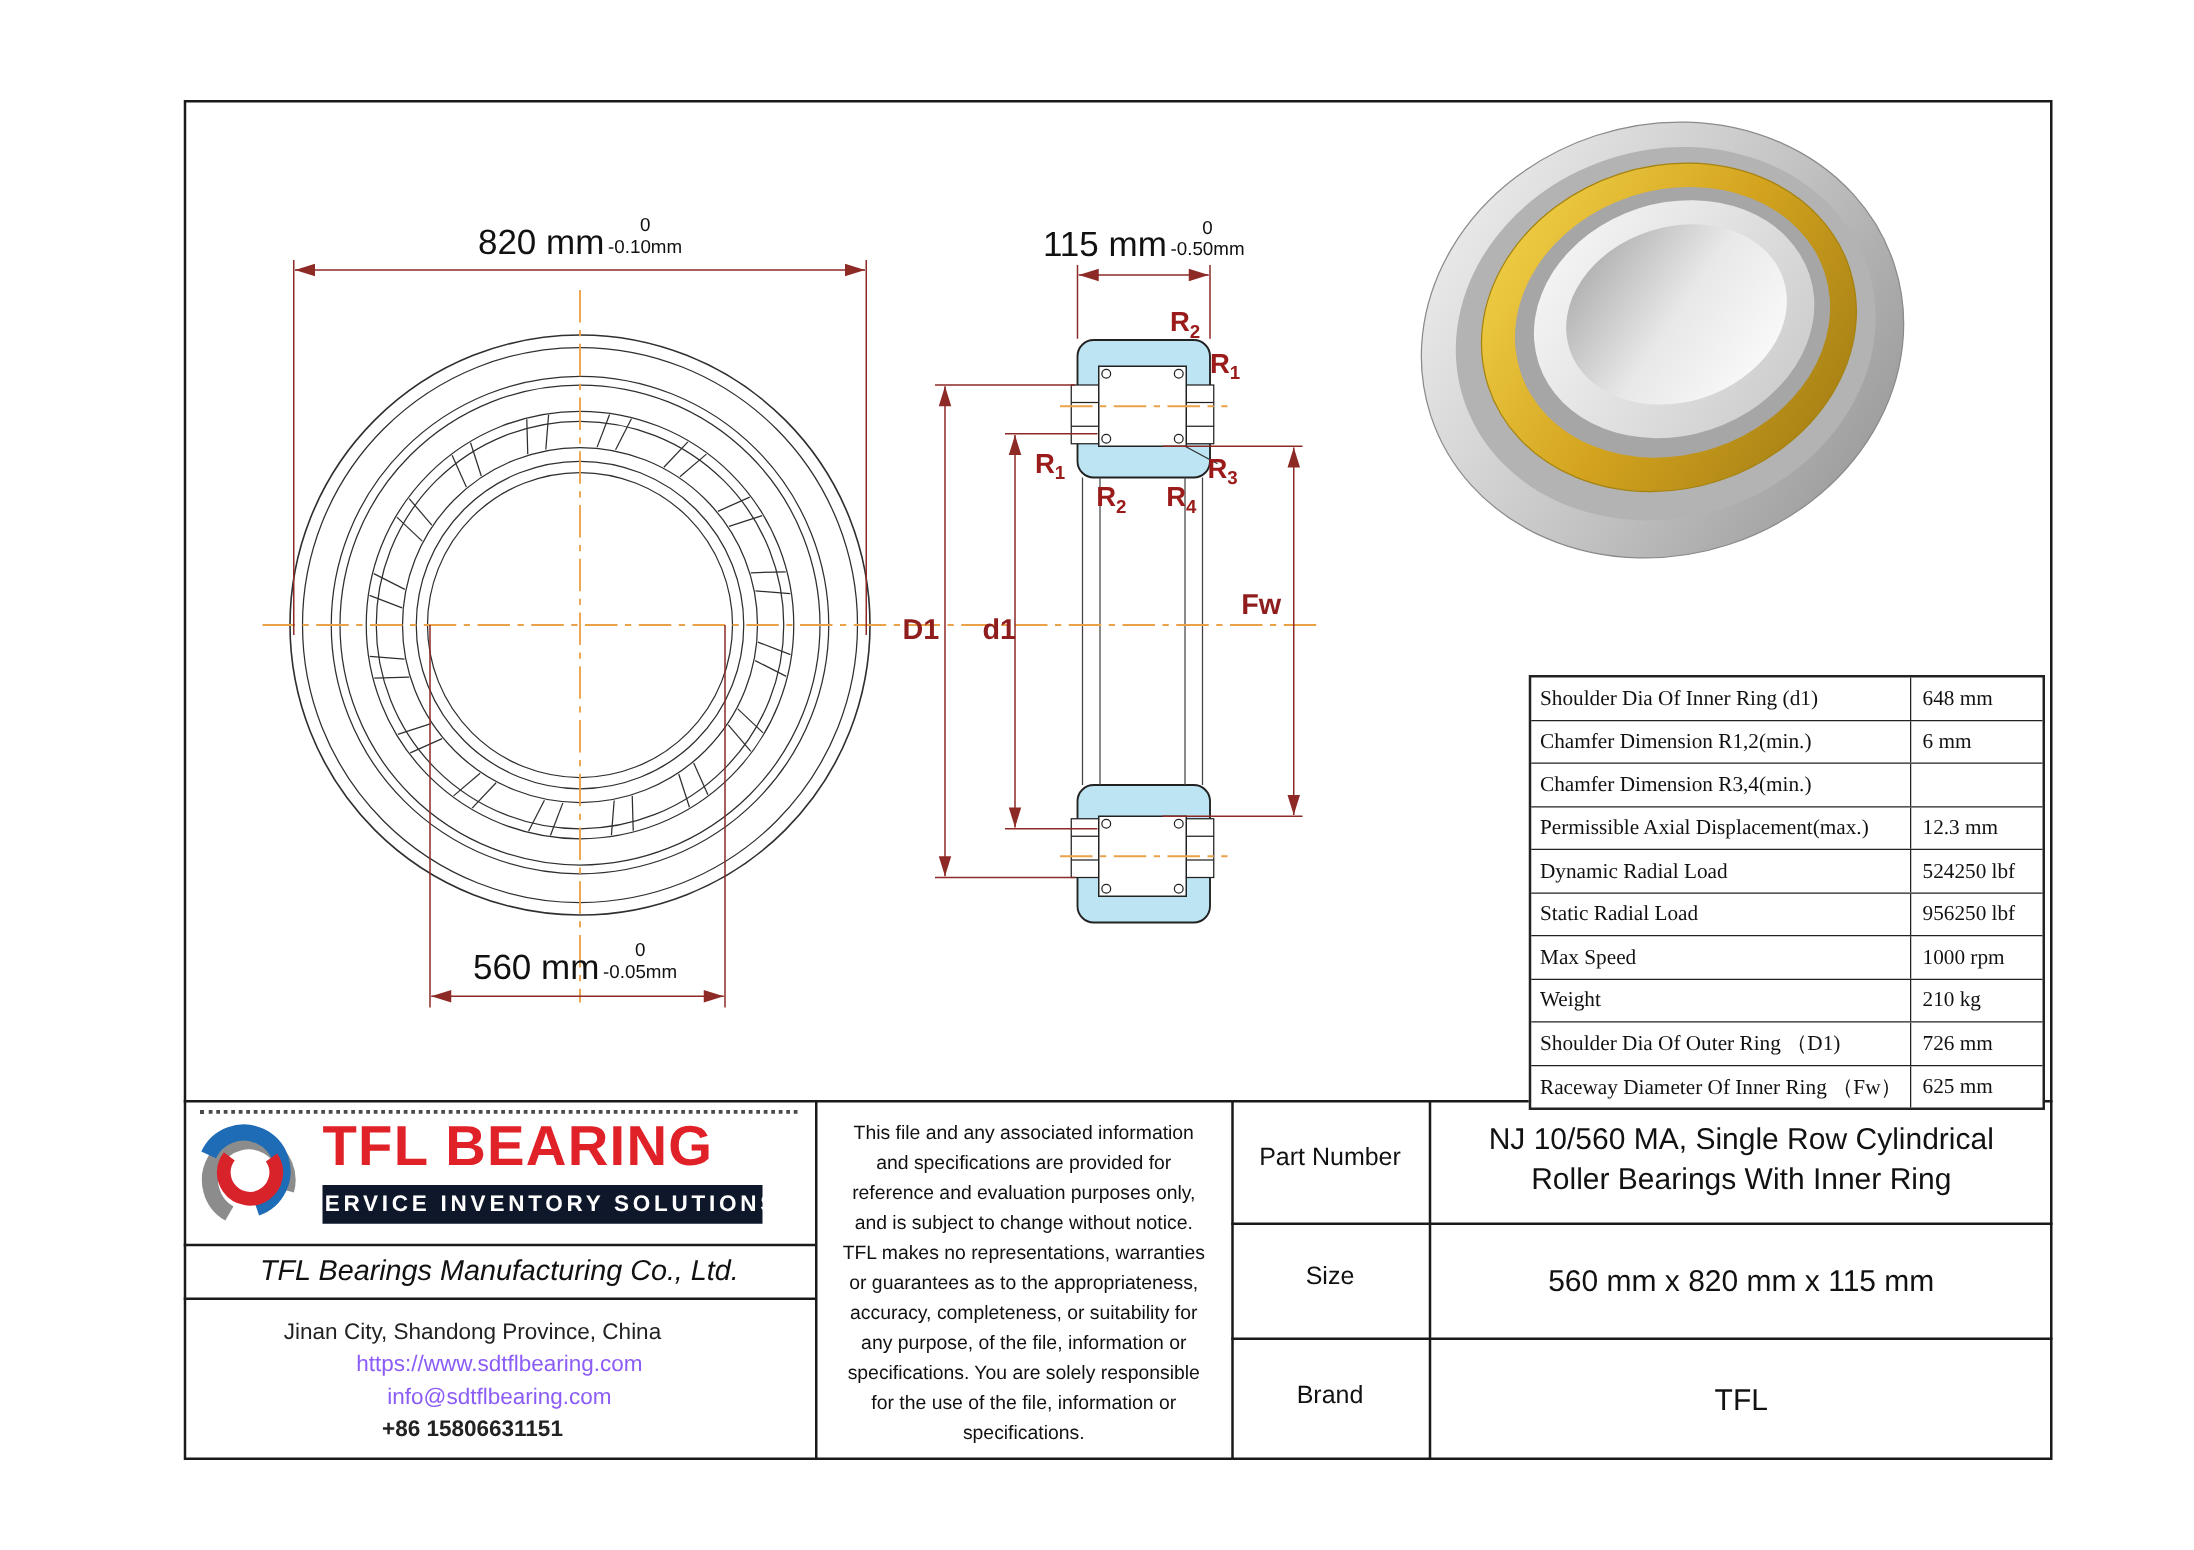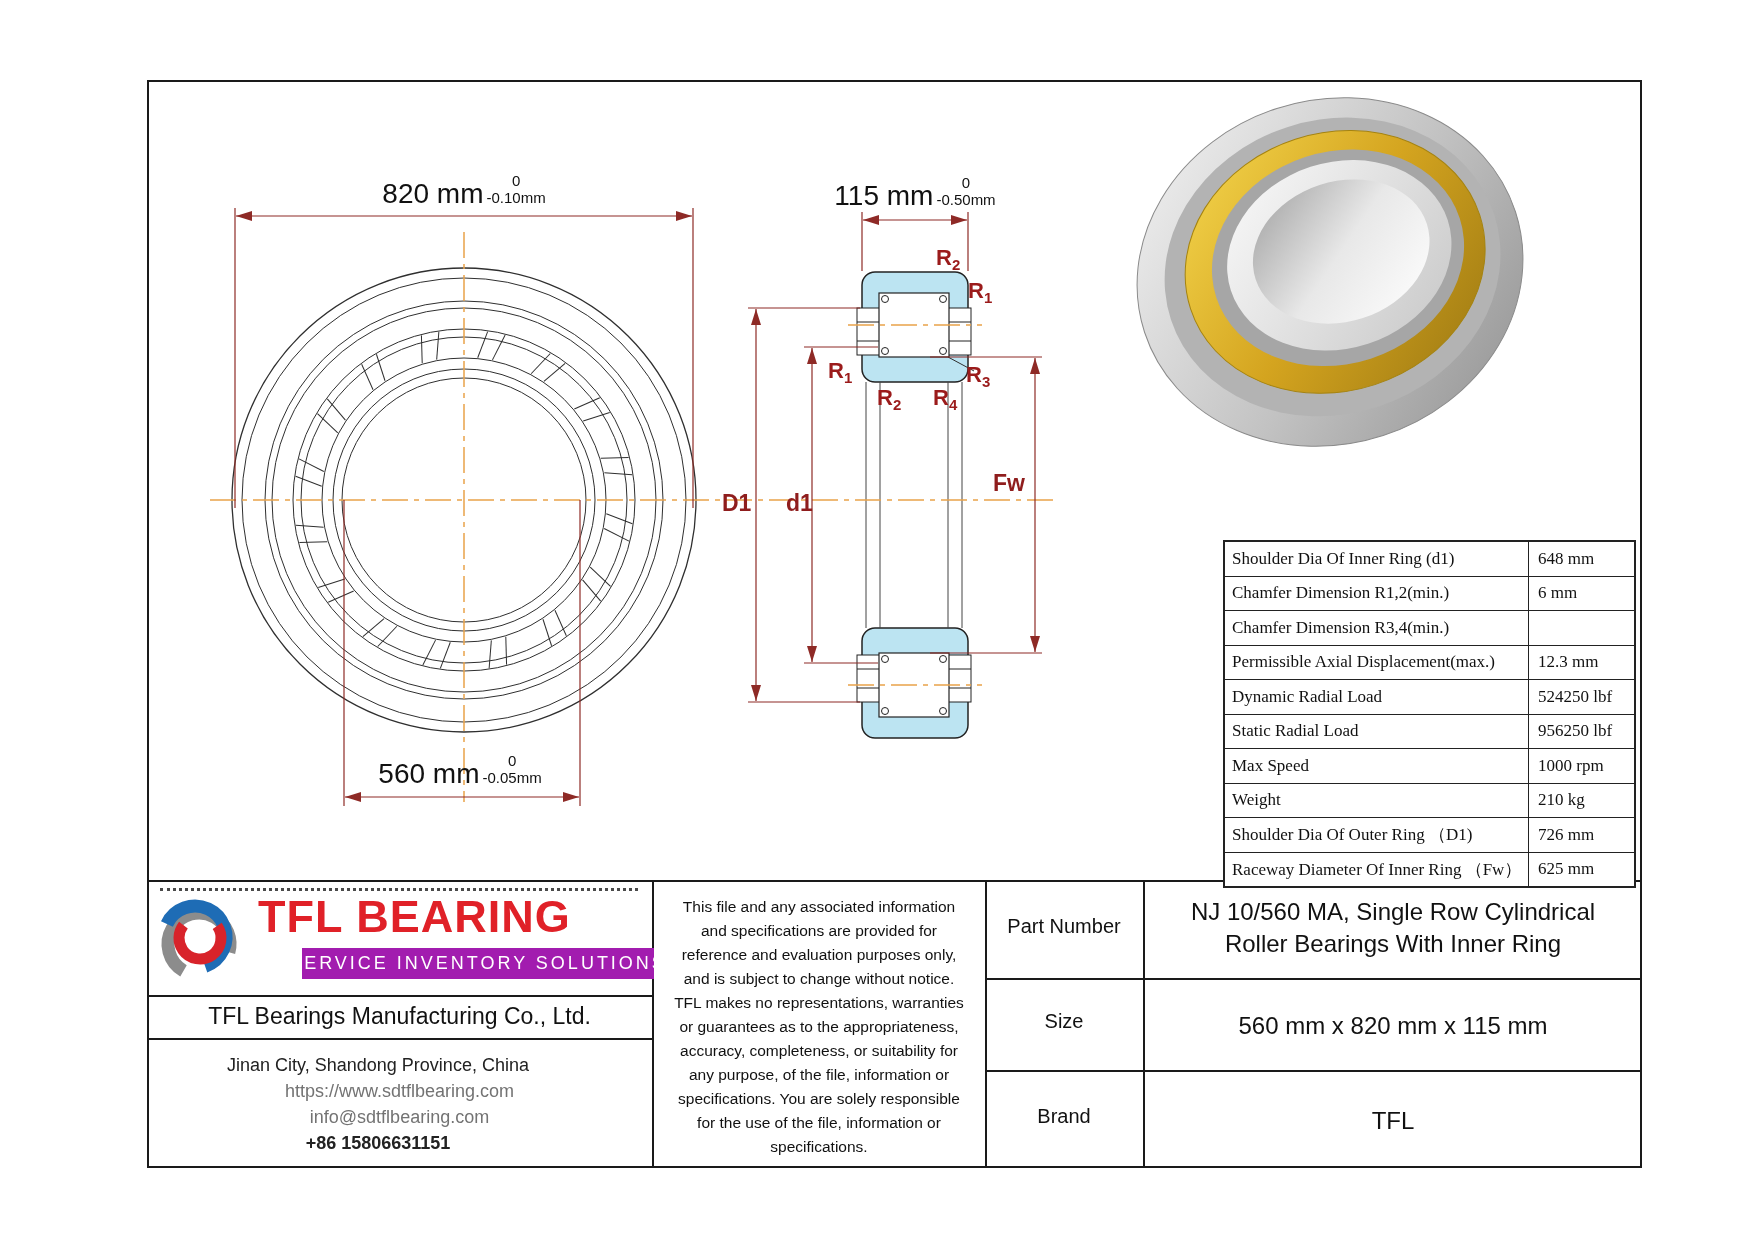--- a/index.html
+++ b/index.html
@@ -19,27 +19,27 @@
   
   #spec{left:1223px;top:540px;width:413px;border:2px solid #222;box-sizing:border-box;background:#fff;}
   .srow{display:flex;height:33.5px;border-bottom:1px solid #222;}
   .srow:last-child{border-bottom:none;}
   .scell{display:flex;align-items:center;font-size:17px;color:#111;box-sizing:border-box;font-family:Liberation Serif, serif;}
   .scell.lab{width:304px;border-right:1px solid #222;padding-left:7px;white-space:nowrap;overflow:hidden;}
   .scell.val{flex:1;padding-left:9px;white-space:nowrap;}
   
   .fieldlab{font-size:20px;color:#111;text-align:center;}
   .fieldval{font-size:24px;color:#111;text-align:center;line-height:1.35;}
-  #company-name{font-size:23px;color:#111;text-align:center;}
+  #company-name{font-size:23px;color:#111;text-align:center;font-style:italic;}
   .contact{font-size:18px;text-align:center;line-height:26px;color:#222;}
-  .bluelink{color:#737373;padding-left:43px;}
+  .bluelink{color:#8b5cf6;padding-left:43px;}
   #disclaimer{font-size:15.5px;line-height:1.55;text-align:center;color:#111;}
   #logo-text{font-size:45px;font-weight:800;color:#e02128;letter-spacing:1px;white-space:nowrap;}
-  #logo-tag{background:#a21caf;color:#fff;font-size:18px;font-weight:400;letter-spacing:3px;
-            display:flex;align-items:center;justify-content:center;white-space:nowrap;margin-left:44px;}
+  #logo-tag{background:#0f172a;color:#fff;font-size:18px;font-weight:700;letter-spacing:3px;
+            display:flex;align-items:center;justify-content:center;white-space:nowrap;}
   #logo-dots{border-top:3px dotted #4a4a4a;}
 </style>
 </head>
 <body>
 
 <div class="abs" id="frame"></div>
 
 <svg class="abs" id="linework" viewBox="0 0 1755 1240">
   <defs>
     <g id="slot" stroke="#2f2f2f" stroke-width="1">

